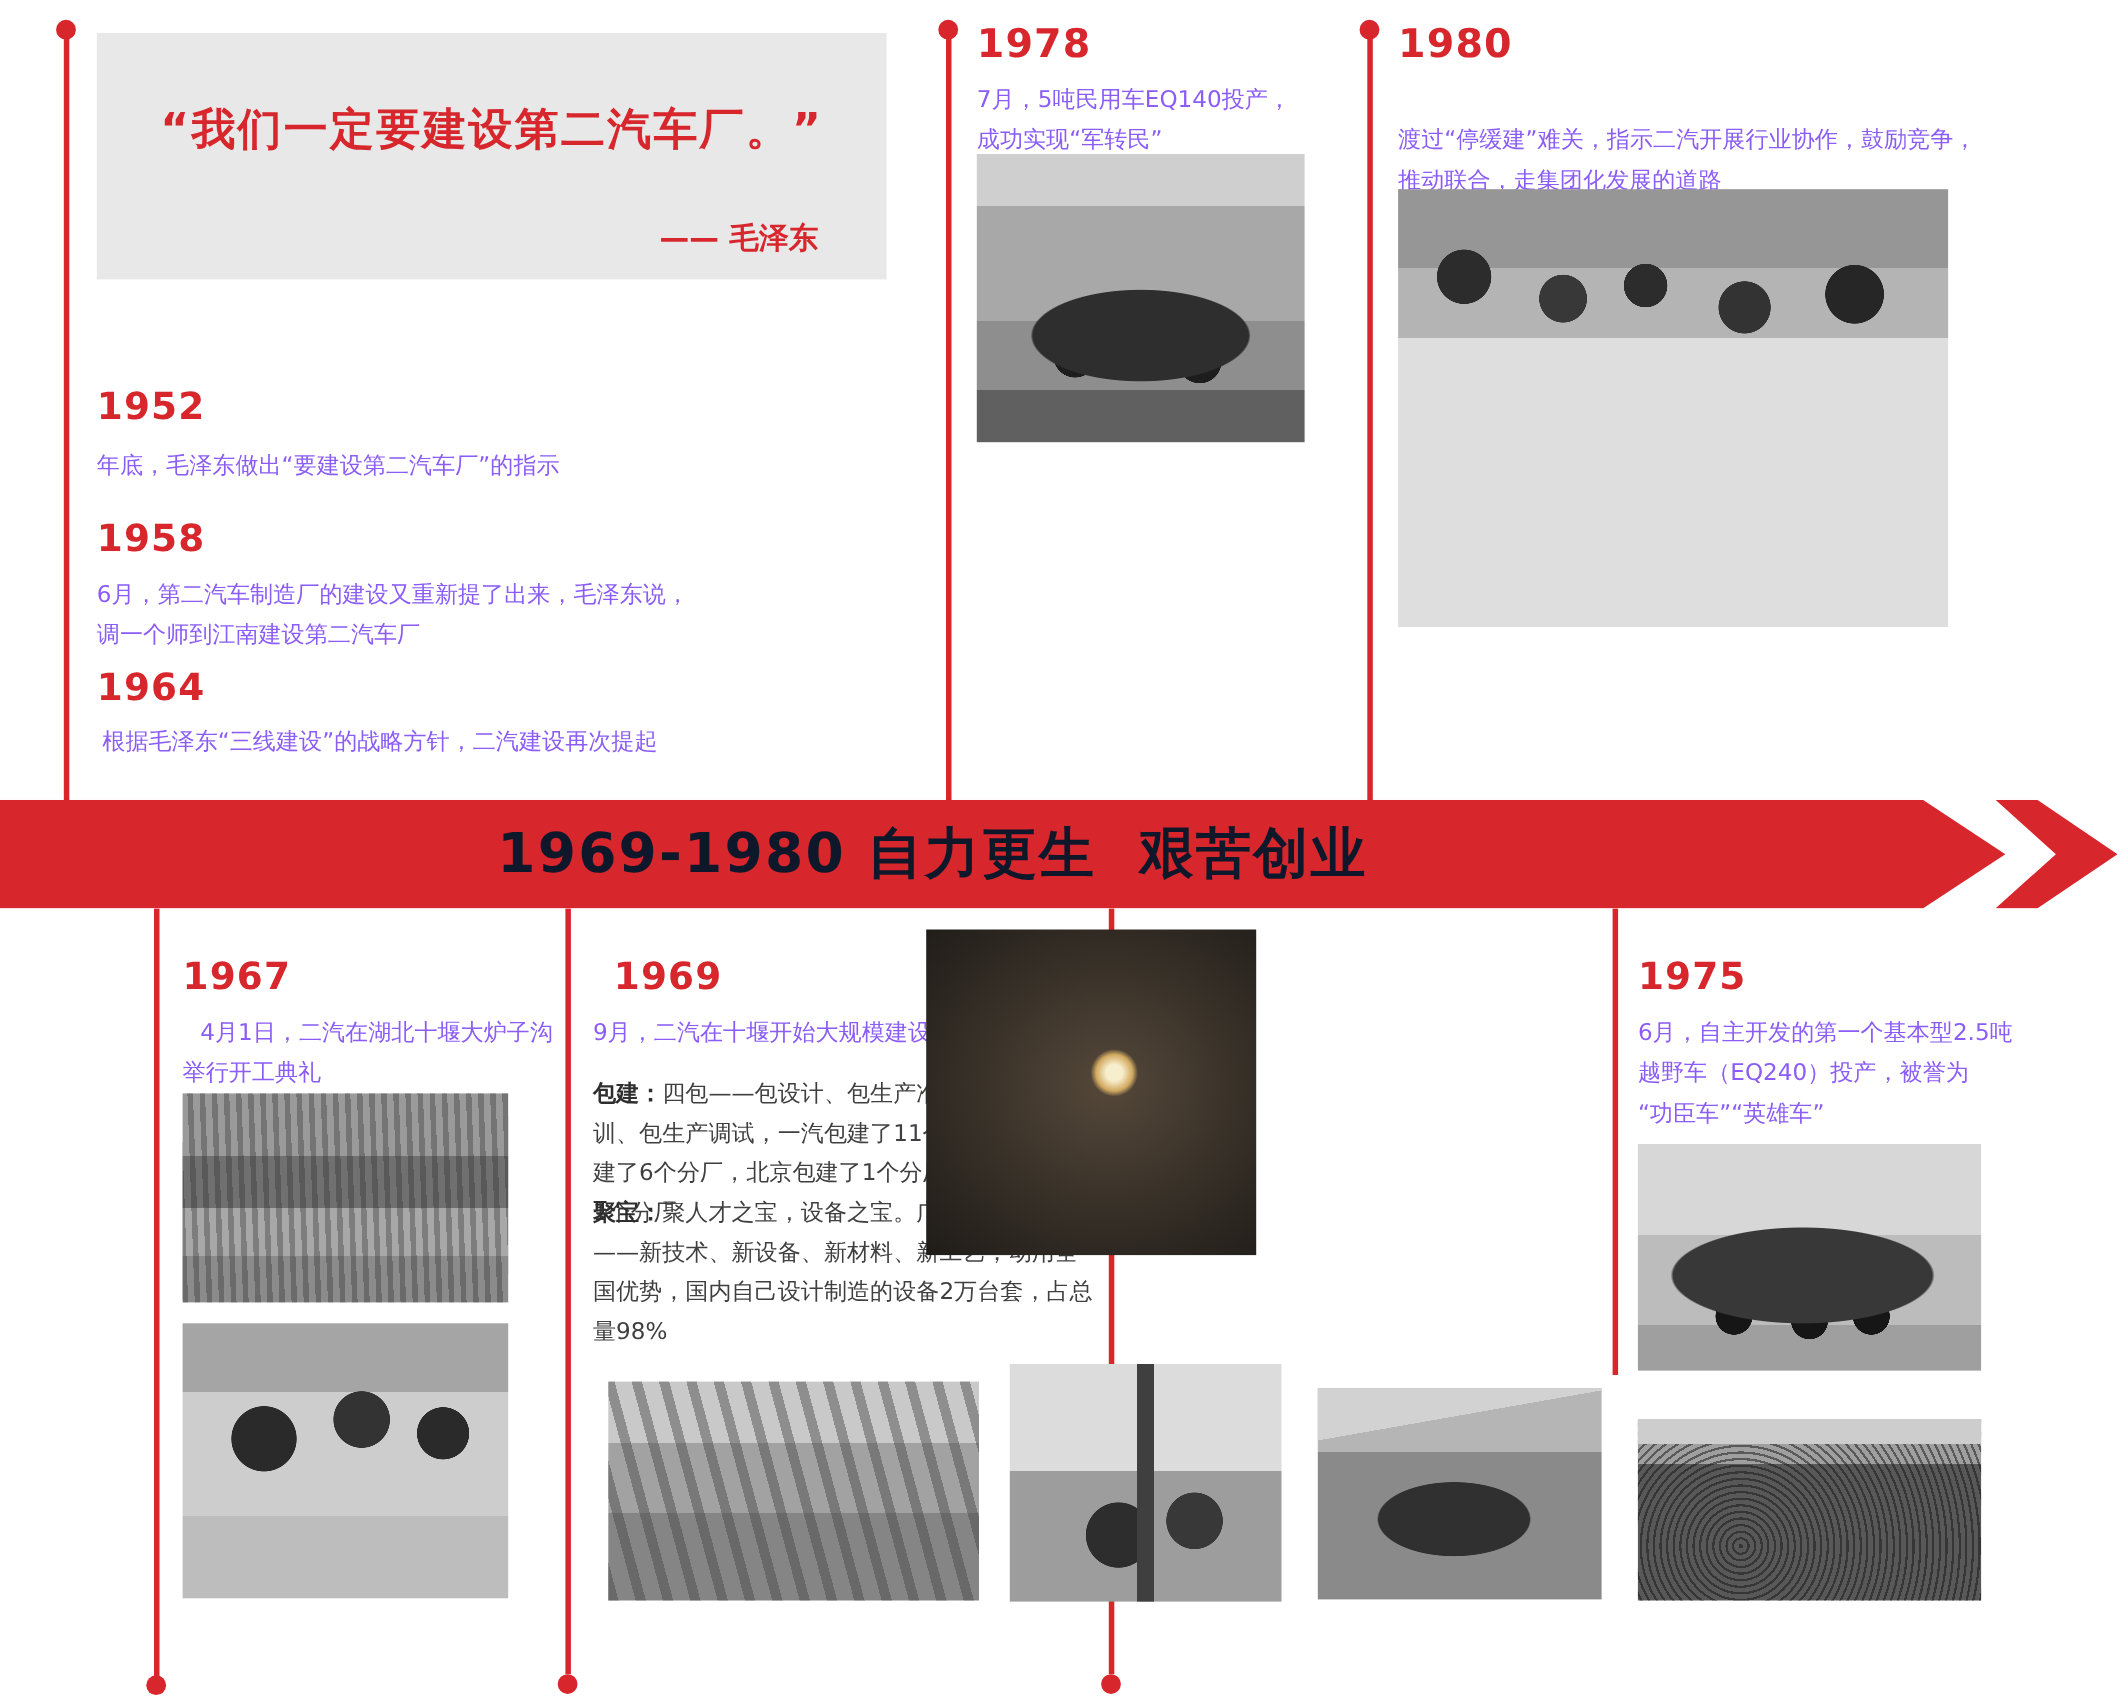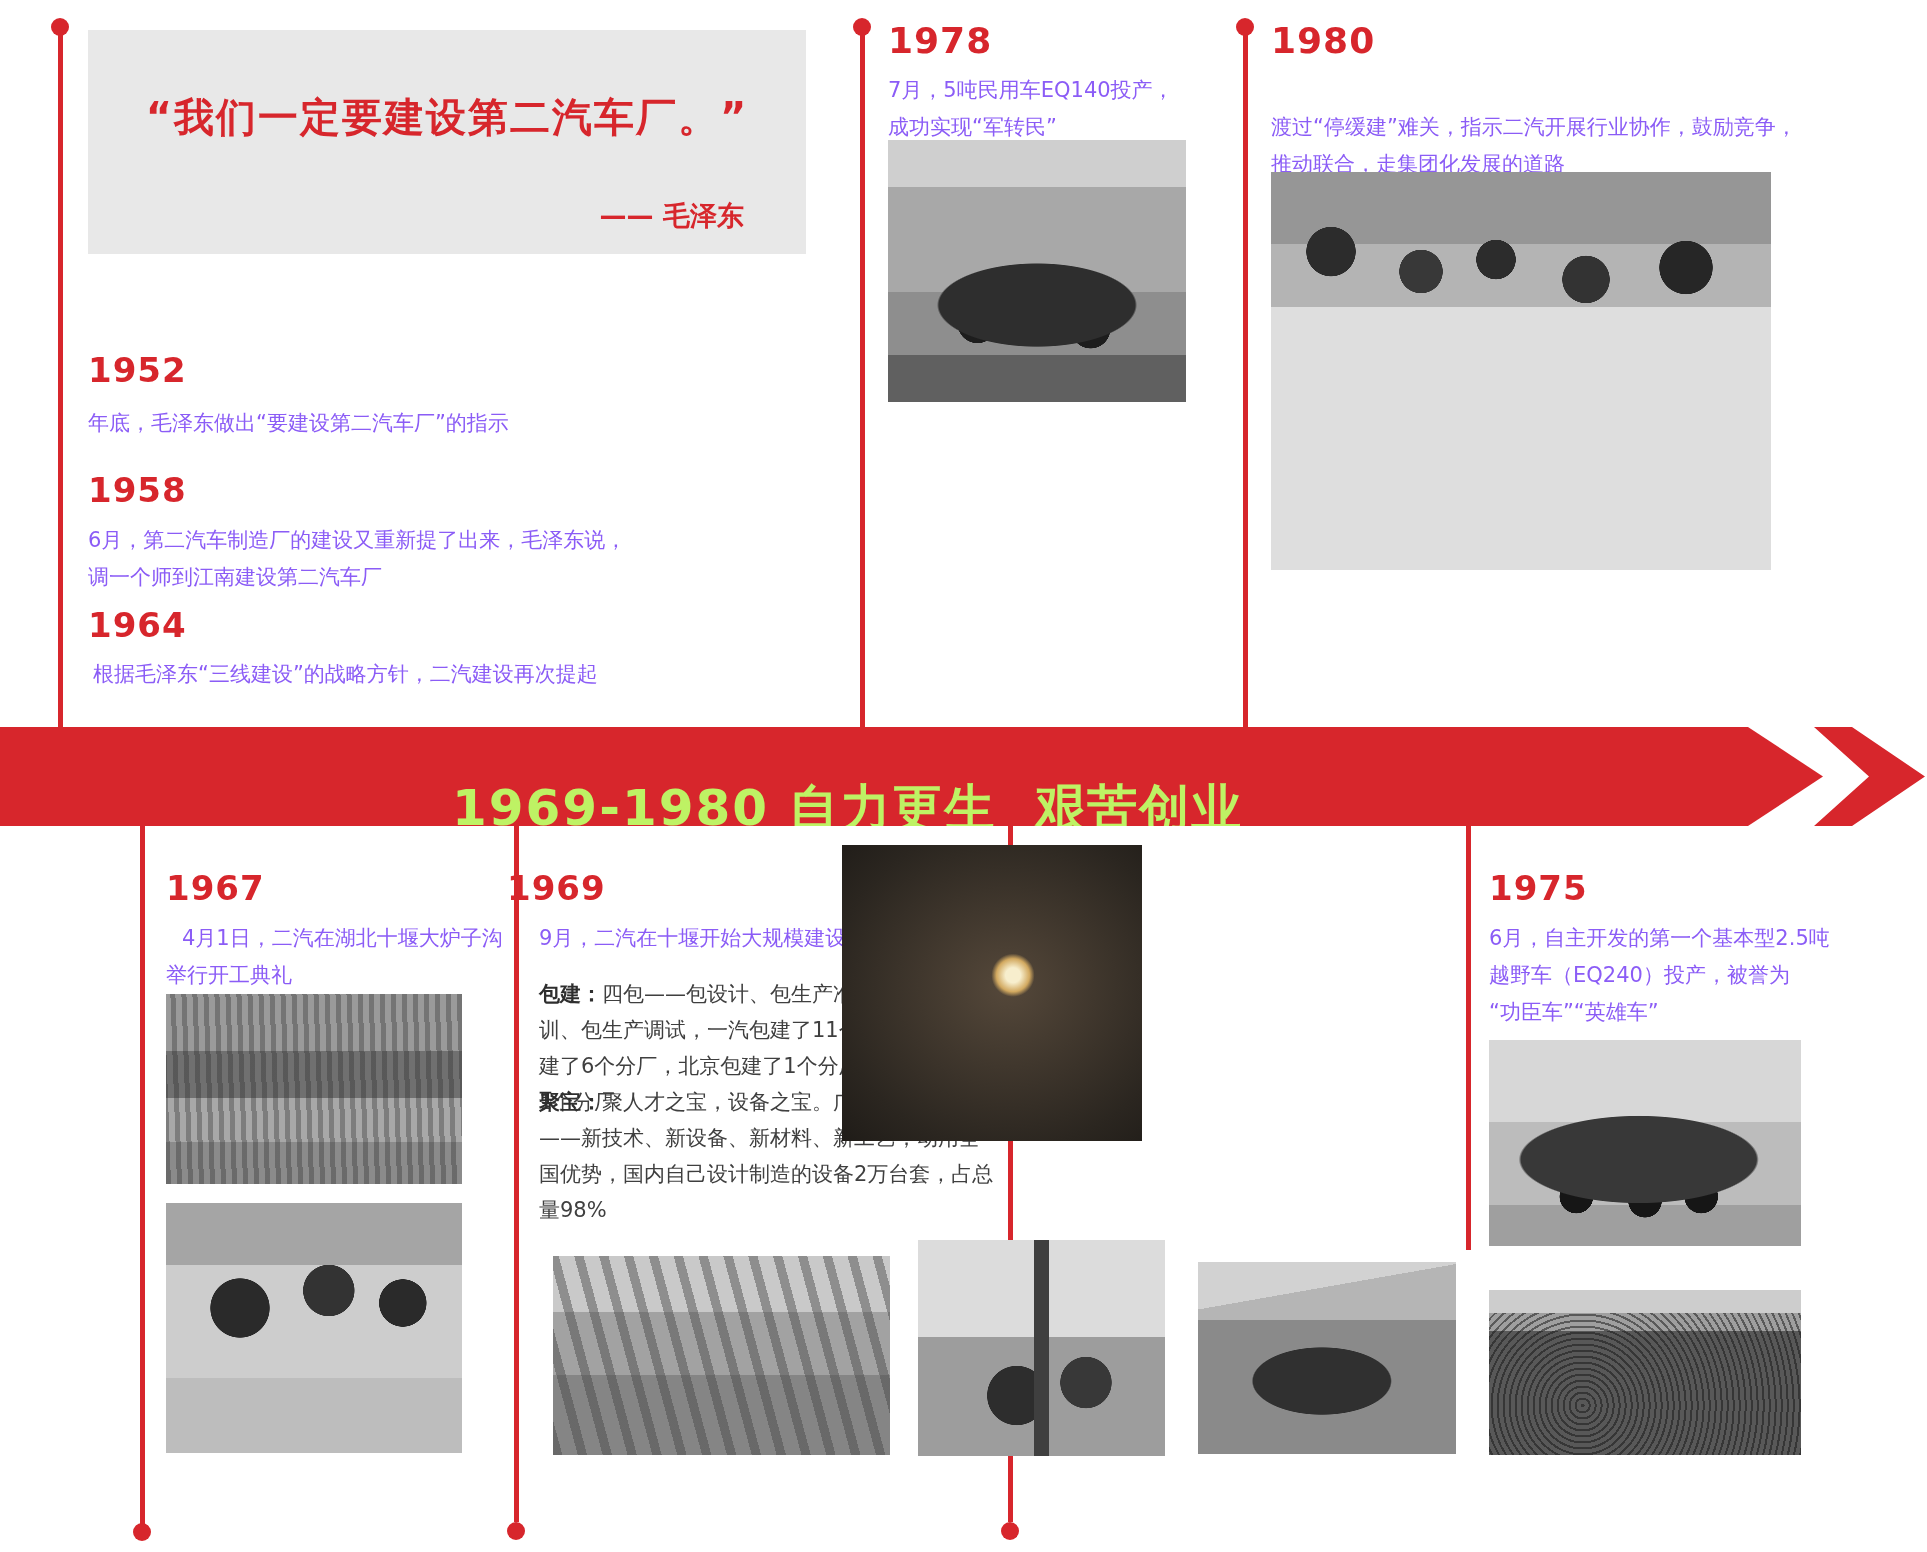--- a/index.html
+++ b/index.html
@@ -14,21 +14,21 @@
   .bodyline{position:absolute;color:#8b5cf6;font-size:21px;line-height:37px;white-space:nowrap;}
   .para{position:absolute;color:#3f3f3f;font-size:21px;line-height:36px;margin:0;}
   .plabel{font-weight:bold;color:#2e2e2e;}
   .quote-box{position:absolute;left:88px;top:30px;width:718px;height:224px;background:#e8e8e8;}
   .quote-text{position:absolute;left:20px;right:20px;top:60px;text-align:center;
     color:#d7262c;font-weight:bold;font-size:40px;letter-spacing:2px;}
   .quote-attr{position:absolute;right:62px;top:168px;color:#d7262c;font-weight:bold;font-size:27px;}
   .banner{position:absolute;left:0;top:727px;width:1823px;height:99px;background:#d7262c;
     clip-path:polygon(0 0,1748px 0,1823px 49.5px,1748px 99px,0 99px);}
   .banner-text{position:absolute;left:452px;top:0;height:99px;line-height:99px;
-    color:#bef264;font-weight:bold;font-size:50px;letter-spacing:2px;white-space:pre;margin-top:32px;}
+    color:#0f172a;font-weight:bold;font-size:50px;letter-spacing:2px;white-space:pre;}
   .chevron{position:absolute;left:1814px;top:727px;width:111px;height:99px;background:#d7262c;
     clip-path:polygon(0 0,38px 0,111px 49.5px,38px 99px,0 99px,55px 49.5px);}
   .photo{position:absolute;z-index:2;}
   #ph-eq140{background:
     radial-gradient(ellipse 100px 42px at 50% 63%,#2e2e2e 98%,rgba(0,0,0,0)),
     radial-gradient(circle 20px at 30% 70%,#1d1d1d 98%,rgba(0,0,0,0)),
     radial-gradient(circle 20px at 68% 72%,#1d1d1d 98%,rgba(0,0,0,0)),
     linear-gradient(180deg,#cfcfcf 0 18%,#a8a8a8 18% 58%,#8e8e8e 58% 82%,#606060 82% 100%);}
   #ph-deng{background:
     radial-gradient(circle 25px at 12% 20%,#2c2c2c 98%,rgba(0,0,0,0)),
@@ -120,21 +120,21 @@
   <div class="vline" style="left:1008px;top:826px;height:696px;z-index:0;"></div>
   <div class="dot" style="left:1001px;top:1522px;"></div>
   <div class="vline" style="left:1466px;top:826px;height:424px;"></div>
 
   <div class="year" style="left:166px;top:868px;">1967</div>
   <div class="bodyline" style="left:166px;top:920px;margin-left:16px;">4月1日，二汽在湖北十堰大炉子沟</div>
   <div class="bodyline" style="left:166px;top:957px;">举行开工典礼</div>
   <div class="photo" id="ph-ceremony" style="left:166px;top:994px;width:296px;height:190px;"></div>
   <div class="photo" id="ph-workers" style="left:166px;top:1203px;width:296px;height:250px;"></div>
 
-  <div class="year" style="left:507px;top:868px;">1969</div>
+  <div class="year" style="left:558px;top:868px;">1969</div>
   <div class="bodyline" style="left:539px;top:920px;">9月，二汽在十堰开始大规模建设</div>
   <p class="para" style="left:539px;top:976px;width:460px;"><span class="plabel">包建：</span><span>四包——包设计、包生产准备、包人员培训、包生产调试，一汽包建了11个分厂，上海包建了6个分厂，北京包建了1个分厂，武汉包建了1个分厂</span></p>
   <p class="para" style="left:539px;top:1084px;width:460px;"><span class="plabel">聚宝：</span><span>聚人才之宝，设备之宝。广泛采用四新——新技术、新设备、新材料、新工艺；动用全国优势，国内自己设计制造的设备2万台套，占总量98%</span></p>
   <div class="photo" id="ph-lantern" style="left:842px;top:845px;width:300px;height:296px;"></div>
   <div class="photo" id="ph-construction" style="left:553px;top:1256px;width:337px;height:199px;"></div>
   <div class="photo" id="ph-shovel" style="left:918px;top:1240px;width:247px;height:216px;"></div>
   <div class="photo" id="ph-shed" style="left:1198px;top:1262px;width:258px;height:192px;"></div>
 
   <div class="year" style="left:1489px;top:868px;">1975</div>
   <div class="bodyline" style="left:1489px;top:920px;">6月，自主开发的第一个基本型2.5吨</div>

